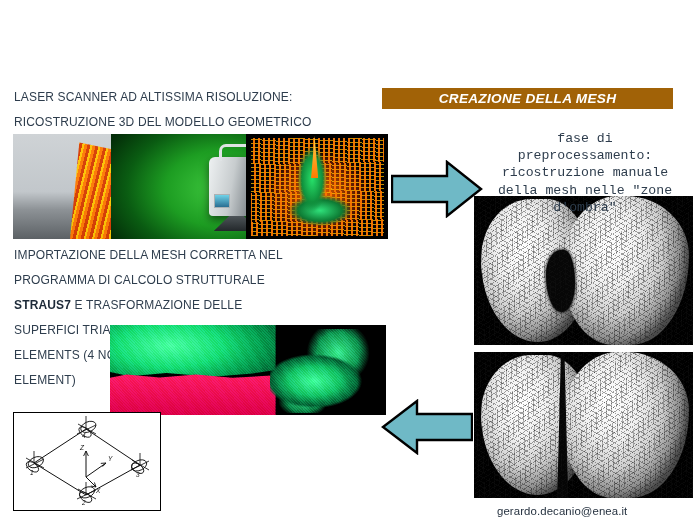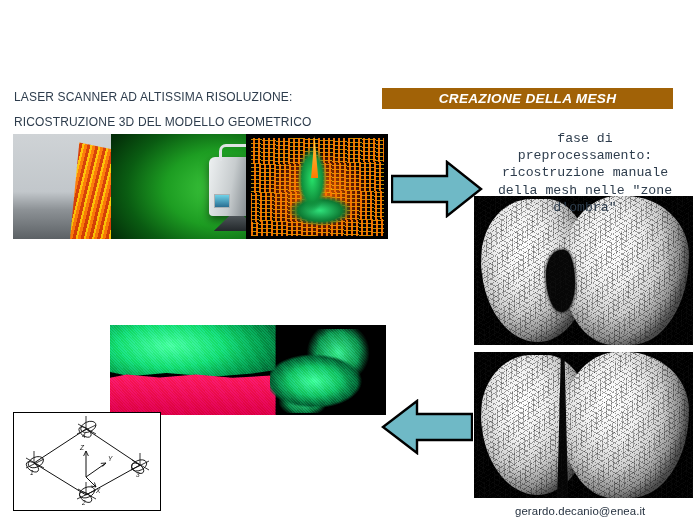--- a/index.html
+++ b/index.html
@@ -124,21 +124,21 @@
 
   
   #elem-box{
     position:absolute;left:13px;top:412px;width:146px;height:97px;
     background:#ffffff;border:1.6px solid #000000;overflow:hidden;
   }
   #elem-box svg{display:block;}
 
   
   .email{
-    position:absolute;left:515px;top:505px;font-size:11.4px;color:#25313f;
+    position:absolute;left:497px;top:505px;font-size:11.4px;color:#25313f;
     letter-spacing:.1px;
   }
 </style>
 </head>
 <body>
 
 <div class="stage">
 
 
   <div class="txt-block" id="block1">LASER SCANNER AD ALTISSIMA RISOLUZIONE:
@@ -151,20 +151,26 @@
       <div class="scanner">
         <div class="ps-win"></div>
       </div>
     </div>
     <div class="ps-c">
       <div class="cloud"></div>
       <div class="spire"></div>
     </div>
   </div>
 
+  <div class="txt-block" id="block2"><span>IMPORTAZIONE DELLA MESH CORRETTA NEL
+PROGRAMMA DI CALCOLO STRUTTURALE
+</span><span class="bold-word">STRAUS7</span><span> E TRASFORMAZIONE DELLE
+SUPERFICI TRIANGOLARI IN PLATE/SHELL
+ELEMENTS (4 NODED QUAD / 3 NODED TRIANGULAR
+ELEMENT)</span></div>
 
   <div class="img-frame" id="photo-femodel">
     <div class="fm-bg"></div>
     <div class="fm-green"></div>
     <div class="fm-mag"></div>
     <div class="fm-hand"></div>
     <div class="fm-noise"></div>
   </div>
 
   <div id="elem-box">

